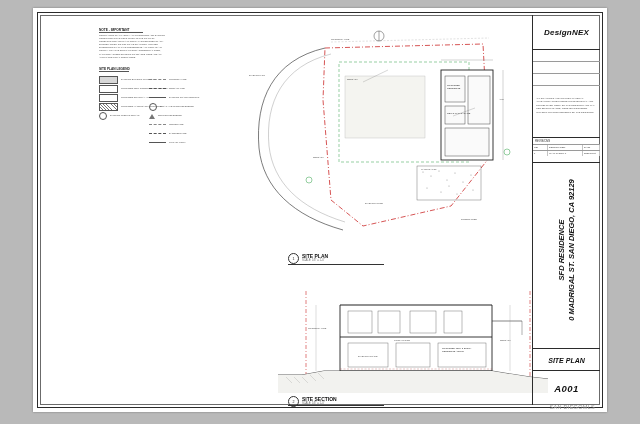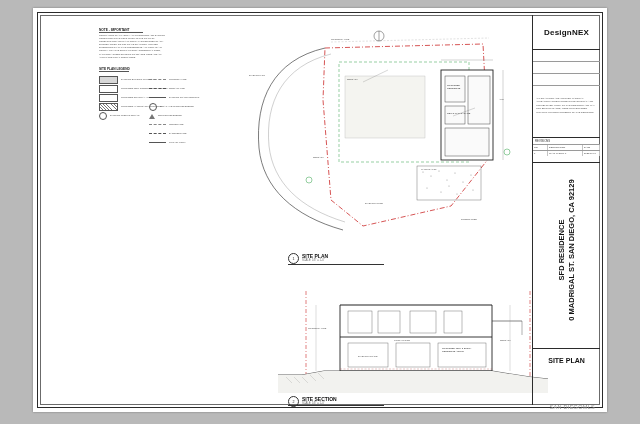--- a/index.html
+++ b/index.html
@@ -21,20 +21,21 @@
   .border-inner{
     position:absolute;left:7px;top:7px;right:7px;bottom:7px;
     border:1px solid #6b6b6b;
   }
 
   
   .titleblock{
     position:absolute;top:7px;right:7px;width:68px;bottom:7px;
     border-left:1px solid #2b2b2b;
     box-sizing:border-box;
+    font-style:italic;
   }
   .tb-logo{
     position:absolute;top:0;left:0;right:0;height:34px;
     border-bottom:1px solid #2b2b2b;
     display:flex;align-items:center;justify-content:center;
   }
   .tb-logo span{font-size:8px;font-weight:bold;letter-spacing:.2px;color:#111;}
   .tb-rule{position:absolute;left:0;right:0;height:1px;background:#9a9a9a;}
   .tb-notes{
     position:absolute;left:3px;right:3px;
@@ -342,16 +343,19 @@
     <div class="tb-project">
       <div class="vert">
         <div>SFD RESIDENCE</div>
         <div>0 MADRIGAL ST. SAN DIEGO, CA 92129</div>
       </div>
     </div>
 
     <div class="tb-sheetname">
       <span>SITE PLAN</span>
     </div>
+    <div class="tb-sheetnum">
+      <span>A001</span>
+    </div>
   </div>
 
   <div class="wm">SAN DIEGOMLS</div>
 </div>
 
 </body></html>

